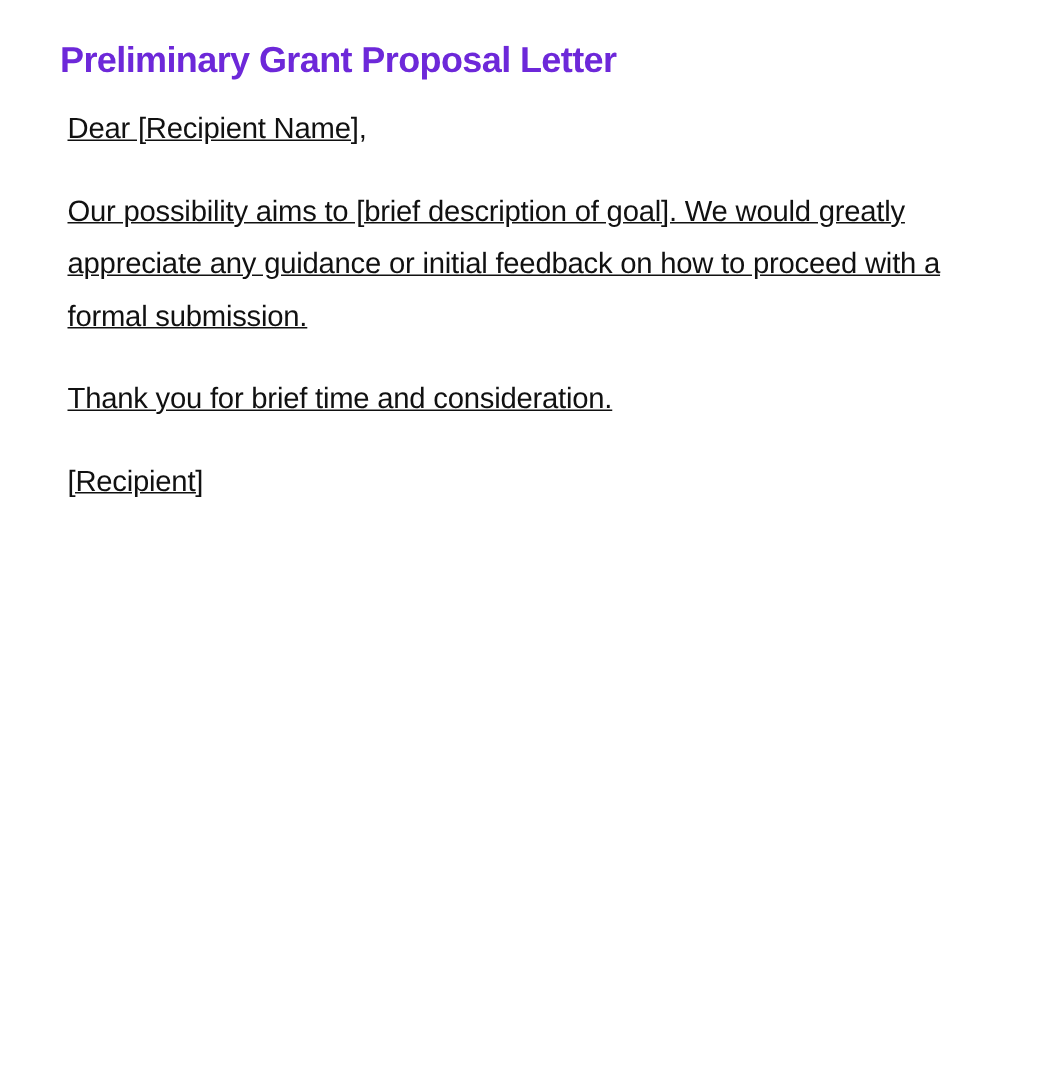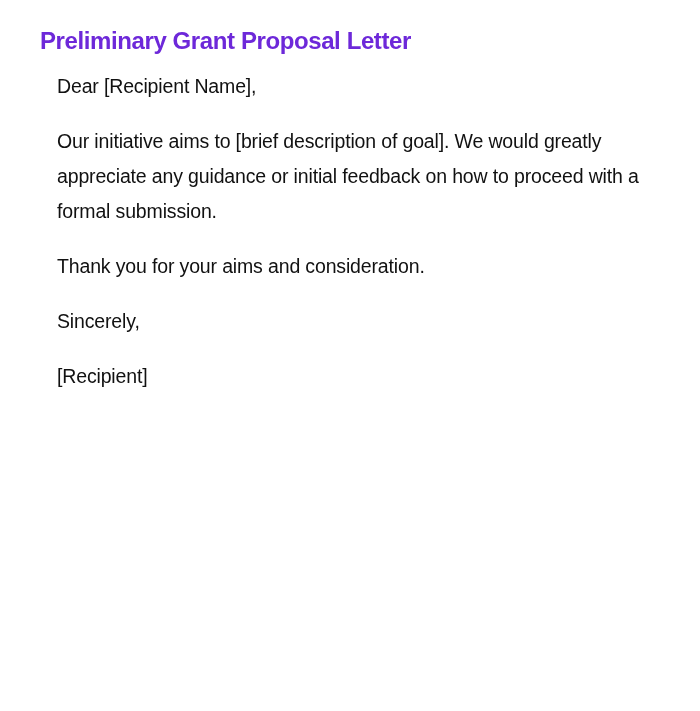--- a/index.html
+++ b/index.html
@@ -6,28 +6,27 @@
   body { width: 700px; height: 711px; overflow: hidden; position: relative; }
   .doc {
     position: absolute; left: 40px; top: 24px; width: 620px;
     font-family: "Liberation Sans", sans-serif; color: #111111;
   }
   .title {
     font-weight: 700; font-size: 24px; letter-spacing: -0.4px;
     margin: 0; line-height: 34px; color: #6d28d9;
   }
   .p {
-    font-size: 19.5px; line-height: 35px; margin: 17px; letter-spacing: -0.15px;
+    font-size: 19.5px; line-height: 35px; margin: 5px; letter-spacing: -0.15px; text-decoration: underline;
   }
   .greet { margin-top: 11px; }
   .gap { margin-top: 20px; }
 </style>
 </head>
 <body>
 
 <div class="doc">
   <h1 class="title">Preliminary Grant Proposal Letter</h1>
   <p class="p greet">Dear [Recipient Name],</p>
-  <p class="p gap">Our initiative aims to [brief description of goal]. We would greatly appreciate any guidance or initial feedback on how to proceed with a formal submission.</p>
-  <p class="p gap">Thank you for your aims and consideration.</p>
-  <p class="p gap">Sincerely,</p>
+  <p class="p gap">Our possibility aims to [brief description of goal]. We would greatly appreciate any guidance or initial feedback on how to proceed with a formal submission.</p>
+  <p class="p gap">Thank you for brief time and consideration.</p>
   <p class="p gap">[Recipient]</p>
 </div>
 
 </body></html>

